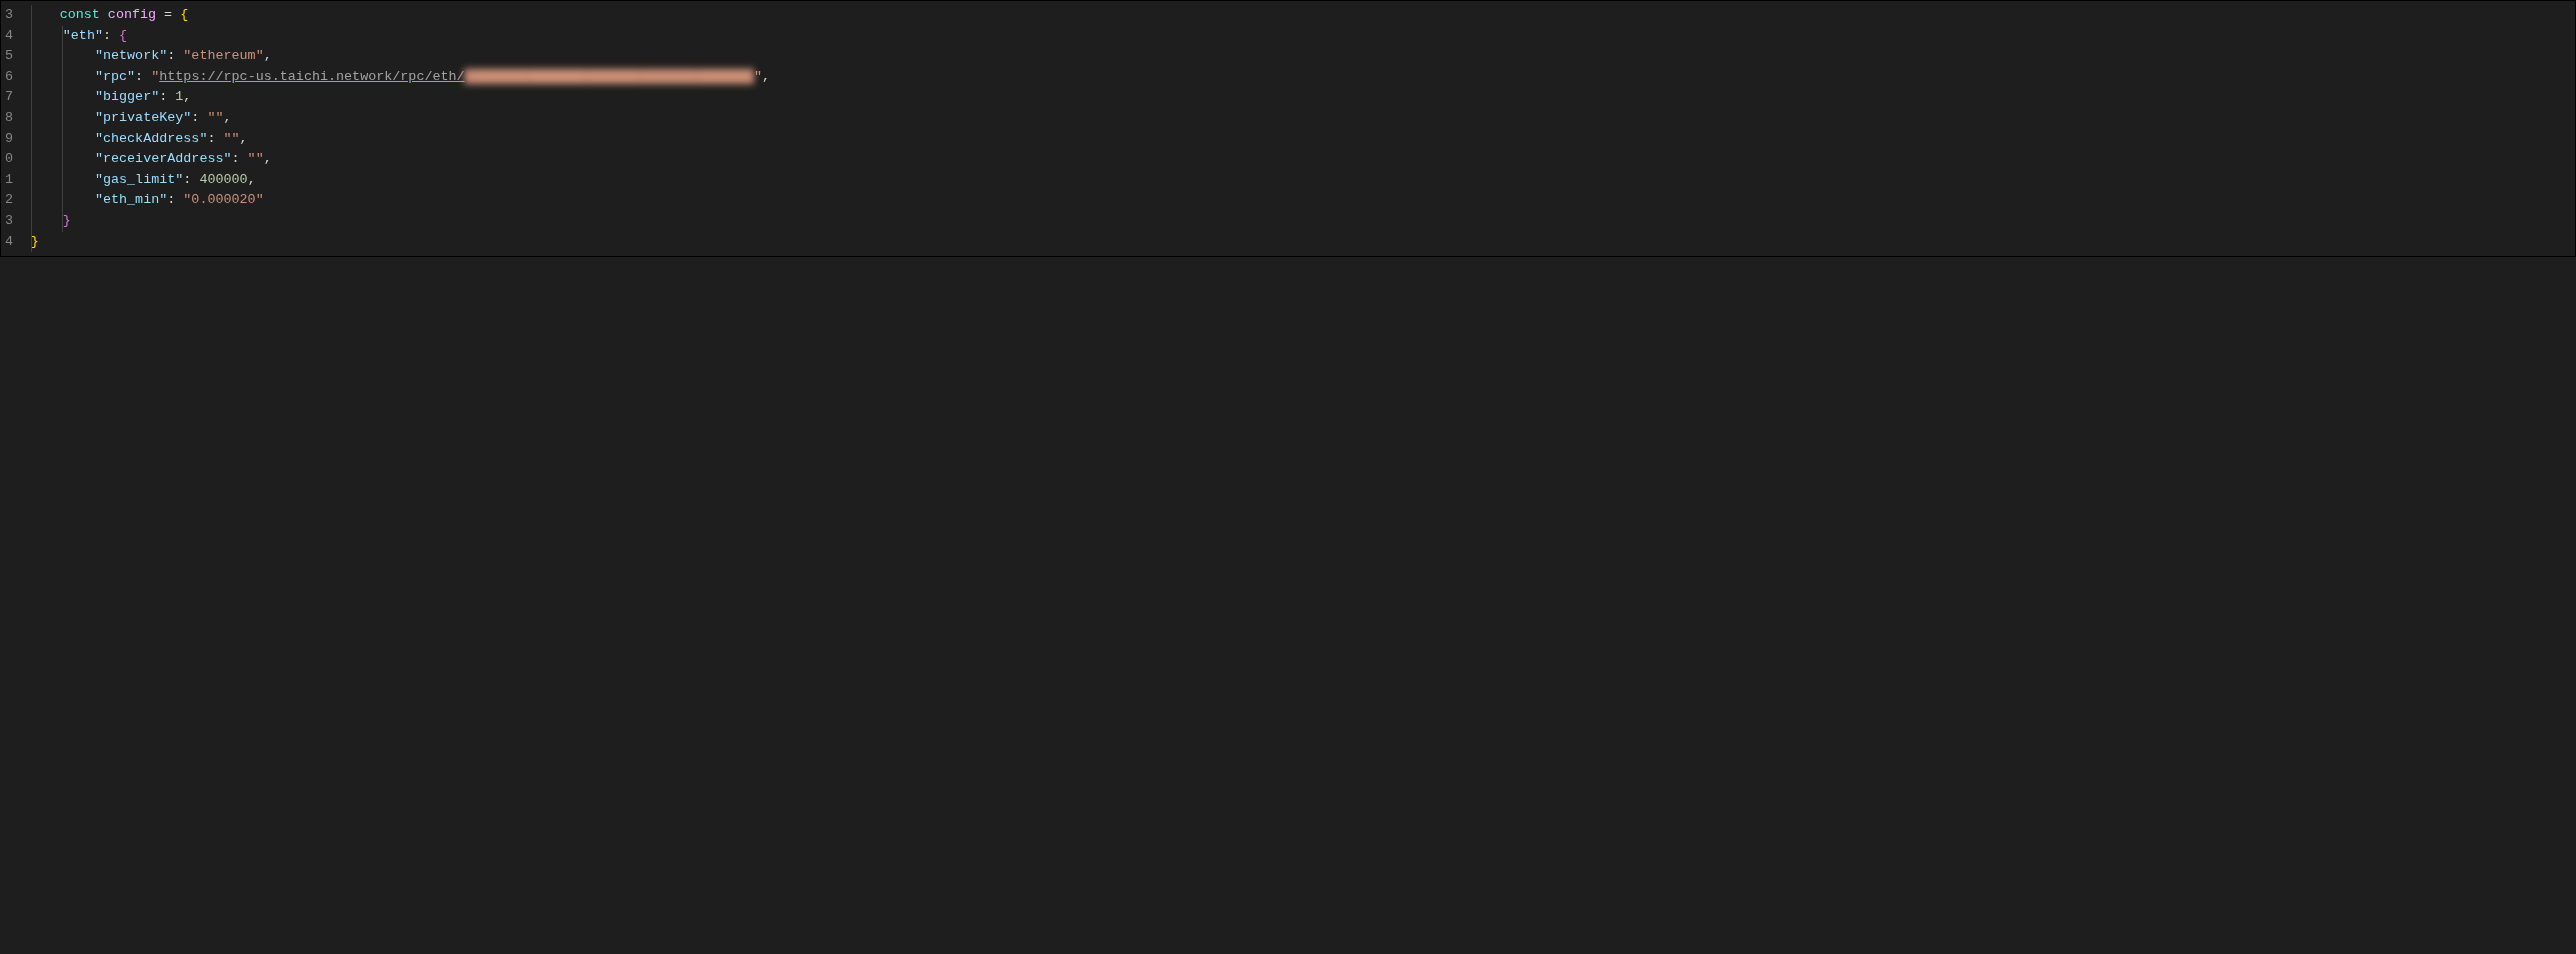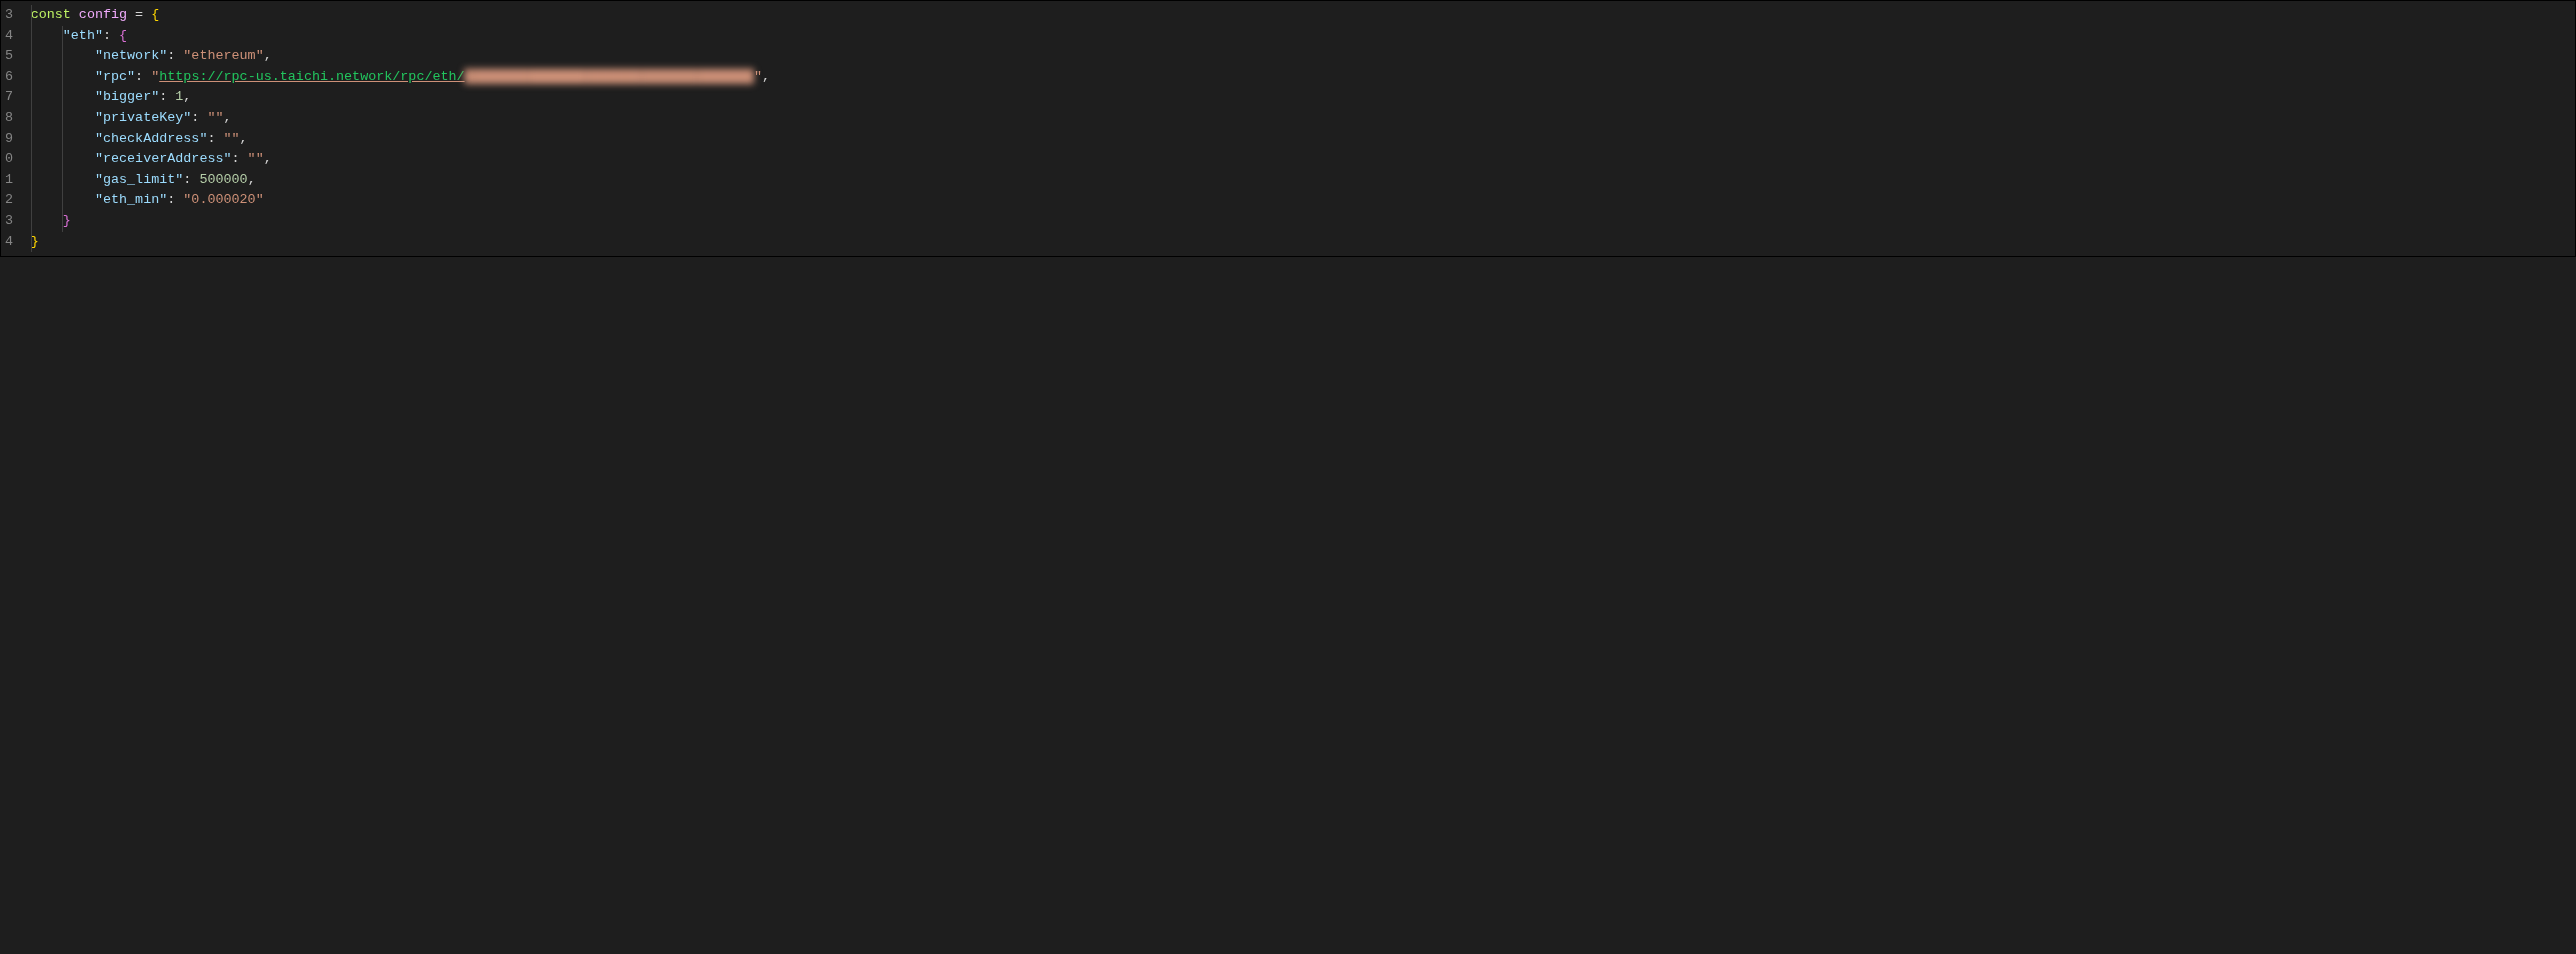--- a/index.html
+++ b/index.html
@@ -44,31 +44,31 @@
       background: #404040;
     }
     .guide1 { left: 8.2px; top: 4.1px; height: 247px; }
     .guide2 { left: 40px; top: 25px; height: 206px; }
     .line {
       height: 20.6px;
       line-height: 20.6px;
       white-space: pre;
       padding-left: 8.2px;
     }
-    .kw { color: #bef264; }
+    .kw { color: #5eead4; padding-left: 29px; }
     .var { color: #f0abfc; }
     .op { color: #d4d4d4; }
     .brace-yellow { color: #ffd700; }
     .brace-purple { color: #da70d6; }
     .prop { color: #9cdcfe; }
     .str { color: #ce9178; }
     .num { color: #b5cea8; }
     .comma { color: #d4d4d4; }
     .link {
-      color: #22c55e;
+      color: #a3a3a3;
       text-decoration: underline;
       text-decoration-color: #ce9178;
     }
     .blur {
       filter: blur(3.6px);
       -webkit-filter: blur(3.6px);
       color: #ce9178;
       display: inline-block;
     }
   </style>
@@ -103,21 +103,21 @@
     <div class="line">        <span class="prop">"rpc"</span><span class="op">: </span><span class="str">"</span><span class="link">https://rpc-us.taichi.network/rpc/eth/</span><span class="blur">████████████████████████████████████</span><span class="str">"</span><span class="comma">,</span></div>
 
     <div class="line">        <span class="prop">"bigger"</span><span class="op">: </span><span class="num">1</span><span class="comma">,</span></div>
 
     <div class="line">        <span class="prop">"privateKey"</span><span class="op">: </span><span class="str">""</span><span class="comma">,</span></div>
 
     <div class="line">        <span class="prop">"checkAddress"</span><span class="op">: </span><span class="str">""</span><span class="comma">,</span></div>
 
     <div class="line">        <span class="prop">"receiverAddress"</span><span class="op">: </span><span class="str">""</span><span class="comma">,</span></div>
 
-    <div class="line">        <span class="prop">"gas_limit"</span><span class="op">: </span><span class="num">500000</span><span class="comma">,</span></div>
+    <div class="line">        <span class="prop">"gas_limit"</span><span class="op">: </span><span class="num">400000</span><span class="comma">,</span></div>
 
     <div class="line">        <span class="prop">"eth_min"</span><span class="op">: </span><span class="str">"0.000020"</span></div>
 
     <div class="line">    <span class="brace-purple">}</span></div>
 
     <div class="line"><span class="brace-yellow">}</span></div>
   </div>
 </div>
 
 

